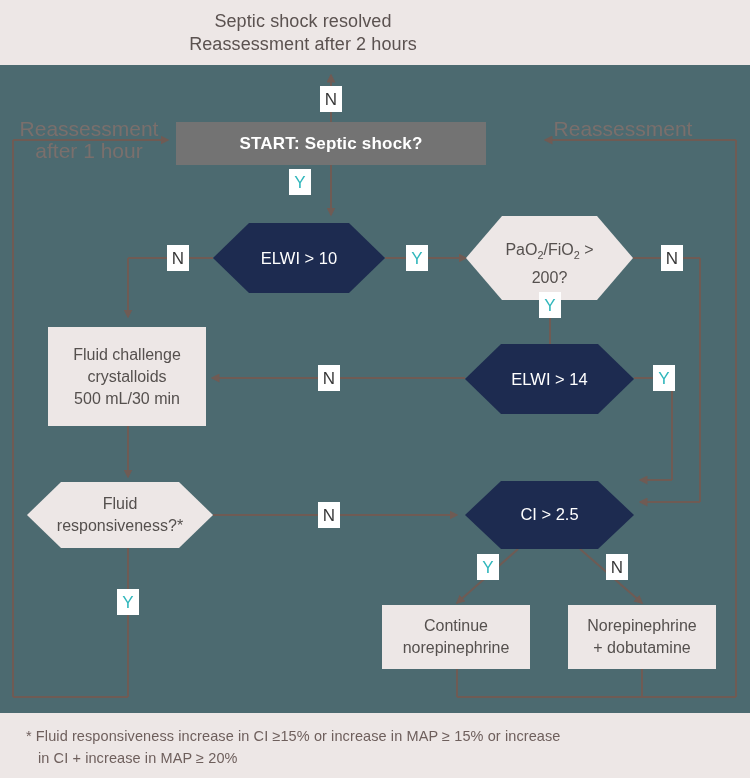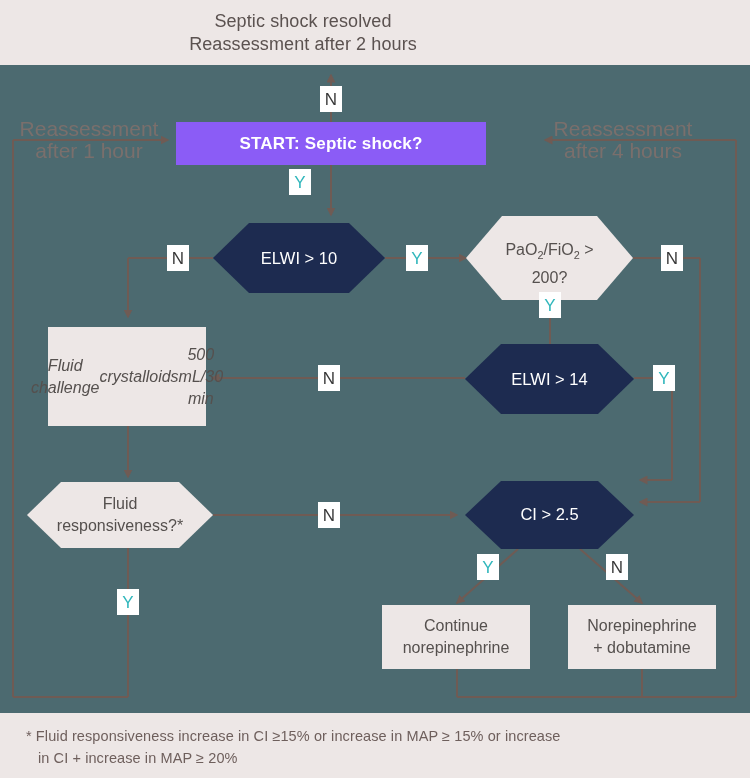--- a/index.html
+++ b/index.html
@@ -35,21 +35,21 @@
     padding:12px 18px 0 18px;box-sizing:border-box;
   }
   .footer .fline{font-size:14.5px;line-height:22px;letter-spacing:0.1px;}
   .footer .fline.indent{padding-left:12px;}
 
   
   .node{position:absolute;box-sizing:border-box;display:flex;
         align-items:center;justify-content:center;text-align:center;}
 
   .start-node{
-    background:#8b5cf6;color:#ffffff;
+    background:#737373;color:#ffffff;
     font-size:17px;font-weight:bold;letter-spacing:0.2px;
   }
   .box-light{
     background:#EDE7E6;color:#55504E;
     font-size:16px;line-height:22px;
   }
   .hex{position:absolute;}
   .hex .hexlabel{
     position:absolute;left:0;top:0;width:100%;height:100%;
     display:flex;align-items:center;justify-content:center;text-align:center;
@@ -152,21 +152,21 @@
     <div class="hex hex-light" style="left:466px;top:151px;width:167px;height:96px;">
       <svg viewBox="0 0 167 84" style="position:absolute;left:0;top:0;width:167px;height:84px;">
         <polygon points="36,0 131,0 167,42 131,84 36,84 0,42" fill="#EDE7E6"></polygon>
       </svg>
       <div class="hexlabel" style="flex-direction:column;">
         <span><span>PaO</span><sub>2</sub><span>/FiO</span><sub>2</sub><span> &gt;</span></span>
         <span>200?</span>
       </div>
     </div>
 
-    <div class="node box-light" style="left:48px;top:262px;width:158px;height:99px;font-style:italic;">
+    <div class="node box-light" style="left:48px;top:262px;width:158px;height:99px;flex-direction:column;">
       <div>Fluid challenge</div>
       <div>crystalloids</div>
       <div>500 mL/30 min</div>
     </div>
 
     <div class="hex hex-dark" style="left:465px;top:279px;width:169px;height:70px;">
       <svg viewBox="0 0 169 70" style="position:absolute;left:0;top:0;width:169px;height:70px;">
         <polygon points="36,0 133,0 169,35 133,70 36,70 0,35" fill="#1D2B50"></polygon>
       </svg>
       <div class="hexlabel">ELWI &gt; 14</div>
@@ -217,21 +217,20 @@
     <div class="elabel y" style="left:477px;top:489px;">Y</div>
     <div class="elabel n" style="left:606px;top:489px;">N</div>
 
     <div class="caption" style="left:14px;top:53px;">
       <div>Reassessment</div>
       <div>after 1 hour</div>
     </div>
 
     <div class="caption" style="left:548px;top:53px;">
       <div>Reassessment</div>
-      <div>after 4 hours</div>
     </div>
 
   </div>
 
   <div class="footer">
     <div class="fline">* Fluid responsiveness increase in CI ≥15% or increase in MAP ≥ 15% or increase</div>
     <div class="fline indent">in CI + increase in MAP ≥ 20%</div>
   </div>
 
 </div>

